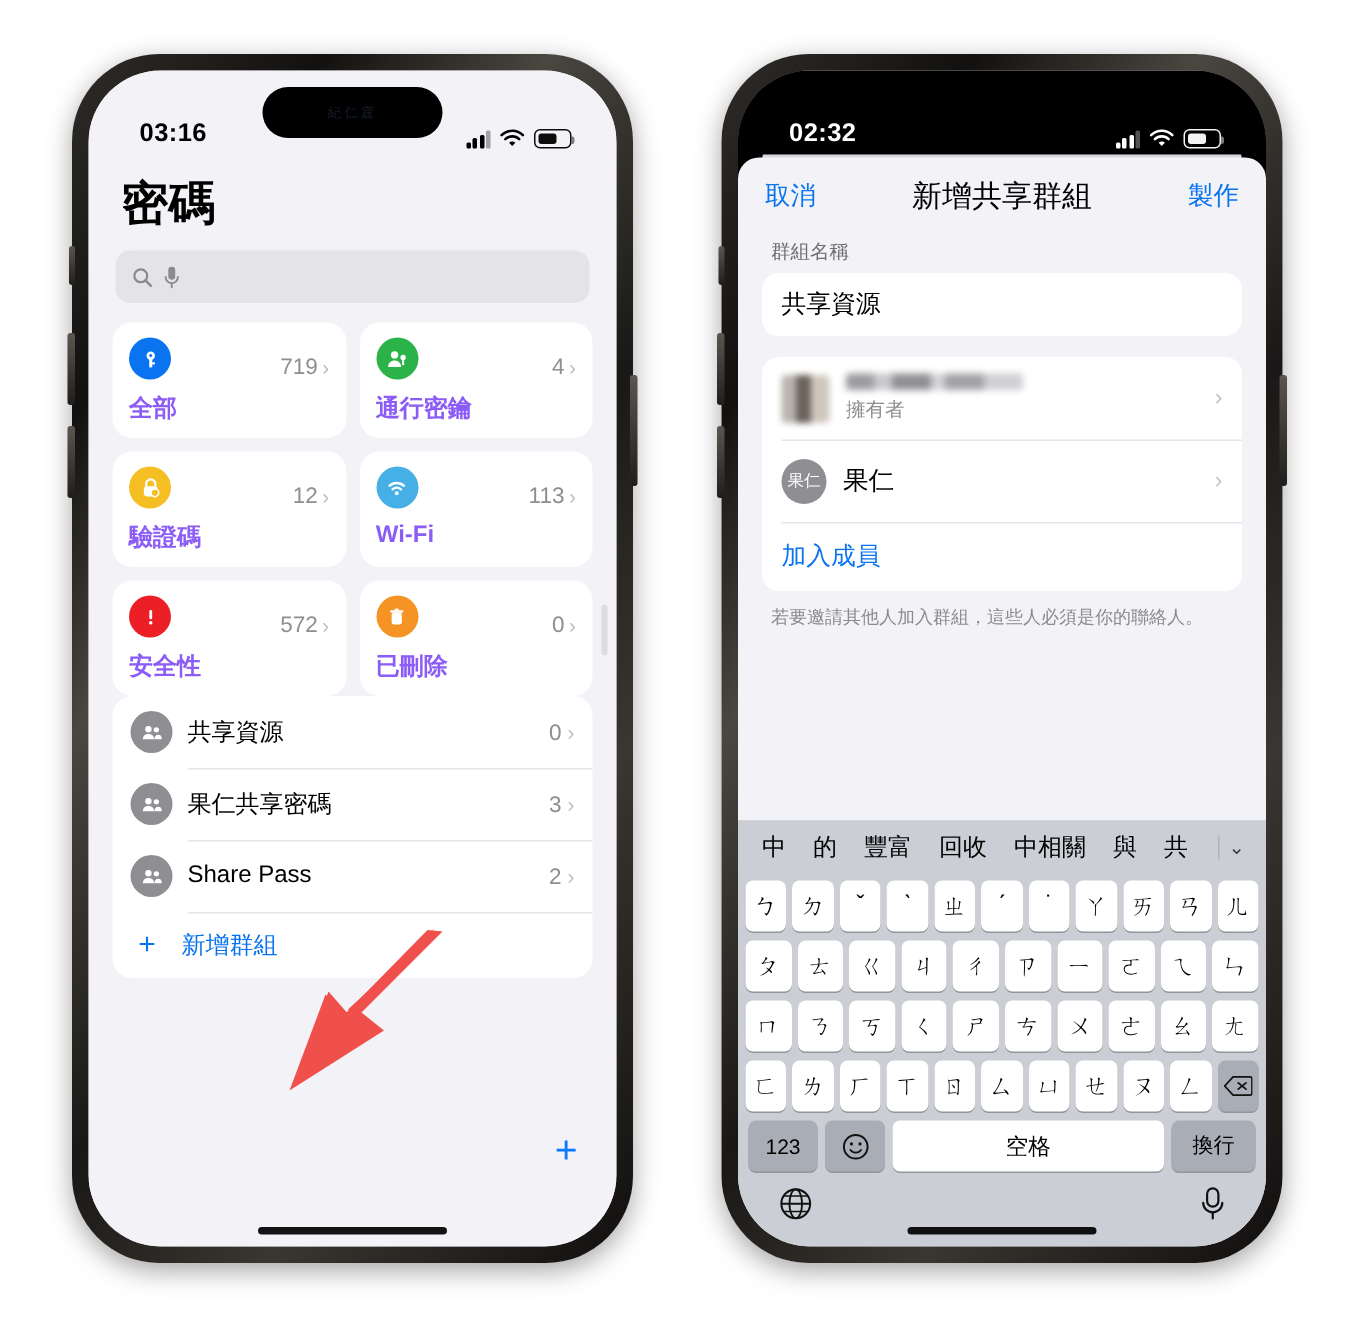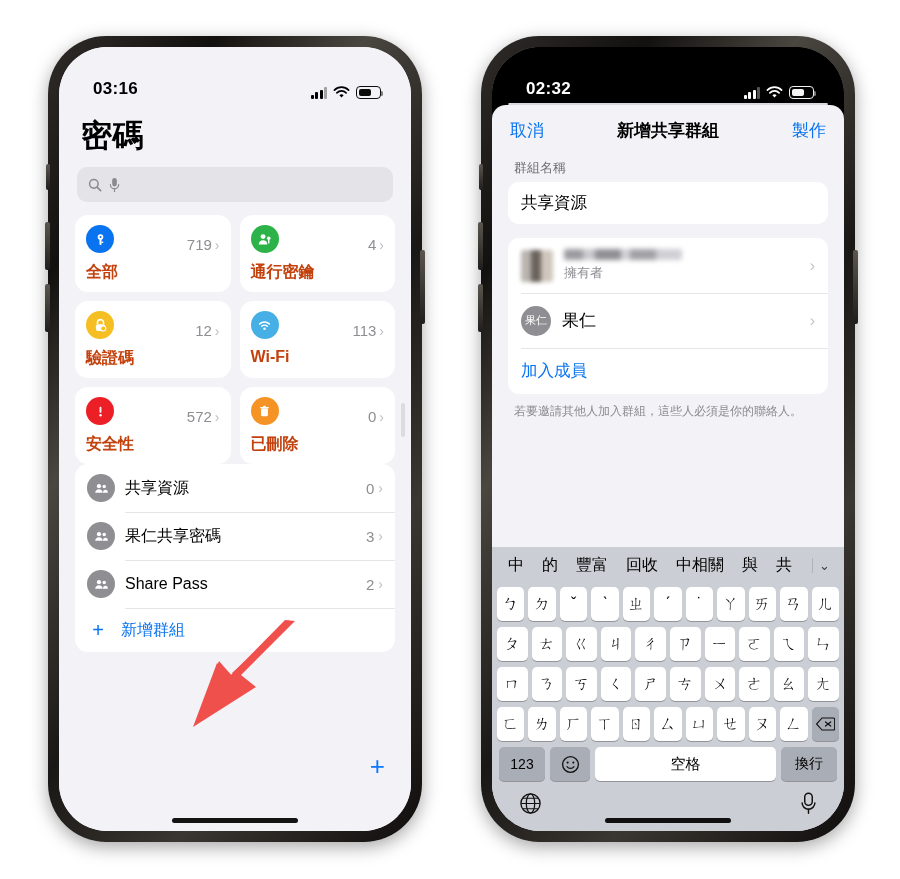--- a/index.html
+++ b/index.html
@@ -80,21 +80,21 @@
   .search .sp { font-size: 15px; color:#8a8a8f; flex:1; }
   .grid { display: grid; grid-template-columns: 1fr 1fr; gap: 9px; padding: 13px 16px 0; }
   .card {
     background: #fff; border-radius: 13px; padding: 10px 11px 9px; position: relative; min-height: 75px;
   }
   .card-top { display: flex; align-items: flex-end; justify-content: space-between; }
   .cicon { width: 28px; height: 28px; border-radius: 50%; display:flex; align-items:center; justify-content:center; color:#fff; }
   .cicon svg { display:block; }
   .ccount { font-size: 15px; color: #8e8e93; display:flex; align-items:center; gap:3px; }
   .chev { color:#bdbdc2; font-size: 14px; }
-  .clabel { font-size: 16px; font-weight: 700; margin-top: 9px; color:#c2410c; }
+  .clabel { font-size: 16px; font-weight: 700; margin-top: 9px; color:#8b5cf6; }
 
   .sec-head { font-size: 12.5px; color:#6d6d72; padding: 17px 22px 6px; }
   .list { background:#fff; border-radius: 13px; margin: 0 16px; overflow: hidden; }
   .row { display:flex; align-items:center; gap:10px; padding: 0 12px; height: 48px; position: relative; }
   .row + .row::before {
     content:""; position:absolute; left:50px; right:0; top:0; height:1px; background:#e6e6e9;
   }
   .av { width: 28px; height: 28px; border-radius: 50%; background: #8e8e93; display:flex; align-items:center; justify-content:center; flex:0 0 auto; }
   .rname { font-size: 16px; color:#000; flex:1; }
   .rcount { font-size: 15px; color:#8e8e93; display:flex; align-items:center; gap:4px; }
@@ -115,21 +115,21 @@
   .sheet-back {
     position:absolute; top:46px; left:16px; right:16px; height:40px;
     background:#d8d8de; border-radius:14px 14px 0 0;
   }
   .sheet {
     position:absolute; top:58px; left:0; right:0; bottom:0;
     background:#f2f2f7; border-radius:14px 14px 0 0; overflow:hidden;
   }
   .navbar { height: 50px; display:flex; align-items:center; justify-content:space-between; padding: 0 18px; }
   .nav-btn { color:#0a74f0; font-size:17px; }
-  .nav-title { font-size:17px; font-weight:700; color:#000; }
+  .nav-title { font-size:20px; font-weight:400; color:#000; }
   .field-label { font-size:13px; color:#6d6d72; padding: 4px 22px 5px; }
   .field-box { margin:0 16px; background:#fff; border-radius:11px; height:42px; display:flex; align-items:center; padding:0 13px; }
   .field-val { font-size:16.5px; color:#000; }
   .mlist { margin: 14px 16px 0; background:#fff; border-radius:11px; overflow:hidden; }
   .mrow { display:flex; align-items:center; gap:11px; padding:0 13px; height:55px; position:relative; }
   .mrow + .mrow::before, .mrow-add::before {
     content:""; position:absolute; left:13px; right:0; top:0; height:1px; background:#e6e6e9;
   }
   .blur-av { width:32px; height:32px; border-radius:3px; flex:0 0 auto;
     background:
@@ -178,20 +178,23 @@
   <div class="phone" id="phone-left">
     <div class="btn-side bl-silent"></div>
     <div class="btn-side bl-volup"></div>
     <div class="btn-side bl-voldn"></div>
     <div class="btn-side br-power"></div>
 
     <div class="phone-inner">
 
       <div class="lp-body">
 
+        <div class="island">
+          <span class="island-ghost">紀仁霆</span>
+        </div>
 
         <div class="statusbar">
           <div class="sb-time">03:16</div>
           <div class="sb-right">
             <div class="sb-ico">
               <span class="bars">
                   <i></i>
                   <i></i>
                   <i></i>
                   <i></i>

